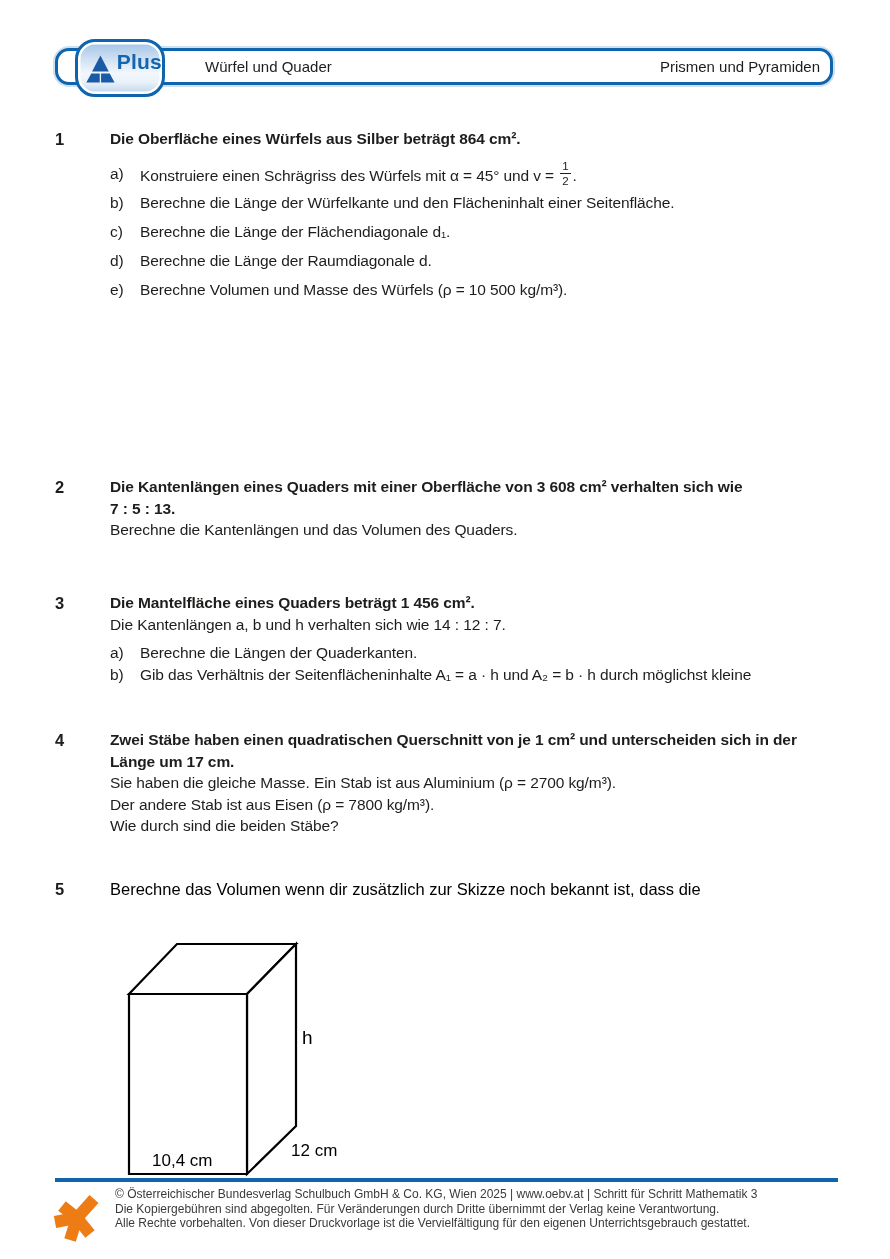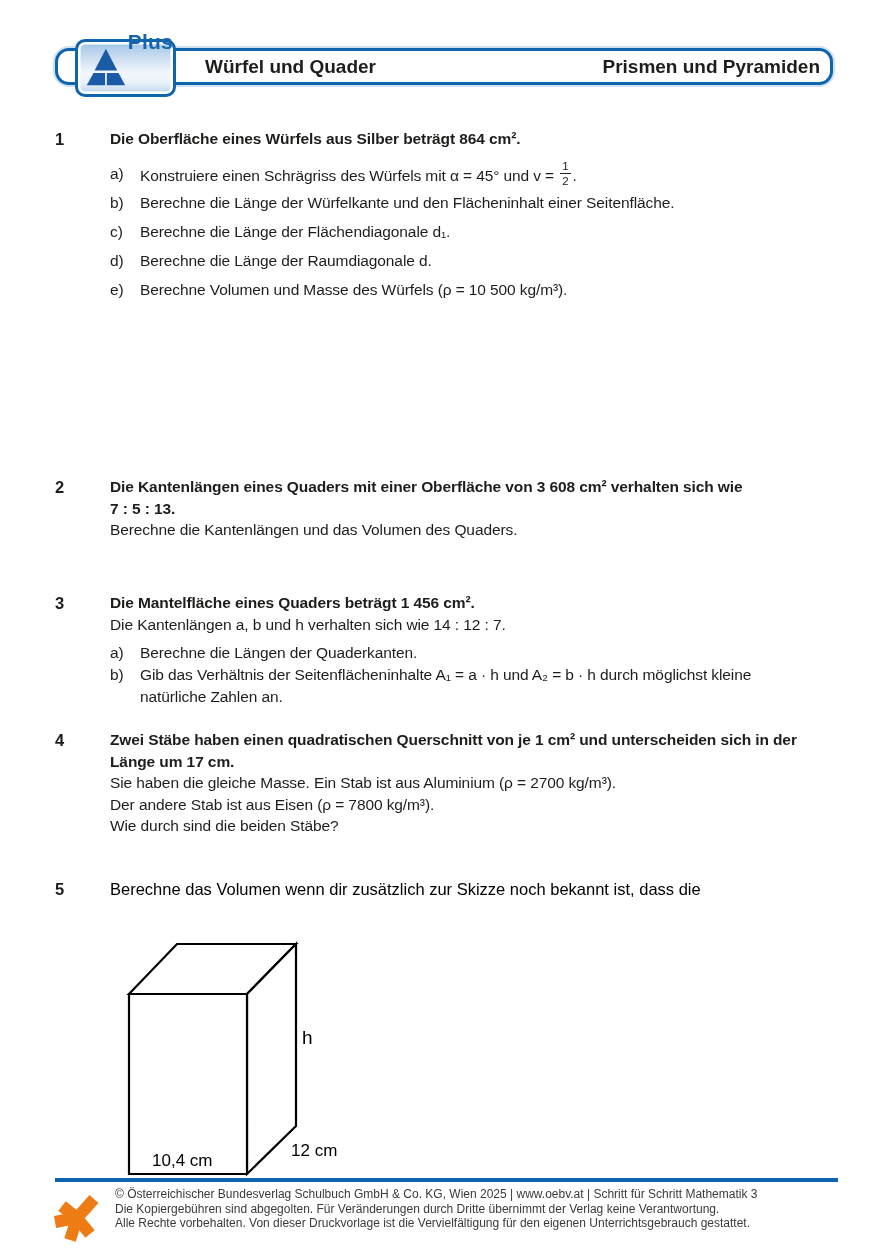--- a/index.html
+++ b/index.html
@@ -19,35 +19,35 @@
   .header-bar {
     position:absolute; left:55px; top:48px;
     width:778px; height:37px;
     background:#ffffff;
     border:3px solid #0e64ad;
     border-radius:14px;
     box-shadow:0 0 0 2px #cfe0f0;
   }
   .header-title {
     position:absolute;
-    font-size:19px; font-weight:bold;
+    font-size:15px; font-weight:normal;
     color:#1d1d1b; white-space:nowrap;
     top:57px; line-height:20px;
   }
   .header-title.left  { left:205px; }
   .header-title.right { right:70px; }
 
   .logo-plus {
     position:absolute; left:75px; top:39px;
-    width:101px; height:58px;
+    width:90px; height:58px;
     border:3px solid #0e64ad;
-    border-radius:10px;
+    border-radius:20px;
     background:linear-gradient(180deg,#9fc3e6 0%,#c9dcf0 28%,#f2f7fc 60%,#e9f1f9 78%,#bcd4ec 100%);
     box-shadow:inset 0 0 0 2.5px #ffffff;
-    display:flex; 
+    display:flex; align-items:center;
   }
   .logo-triangle { margin-left:7px; margin-top:2px; }
   .logo-word {
     font-size:21px; font-weight:bold; color:#1565ae;
     margin-left:1px; margin-top:-12px; letter-spacing:0.2px;
   }
 
   
   .task {
     position:absolute; left:55px; width:790px;
@@ -155,21 +155,20 @@
       <span class="line">Die Kantenlängen a, b und h verhalten sich wie 14 : 12 : 7.</span>
       <div class="items items-tight">
         <div class="item">
           <span class="item-label">a)</span>
           <span>Berechne die Längen der Quaderkanten.</span>
         </div>
         <div class="item" style="height:auto">
           <span class="item-label">b)</span>
           <span>
             <span class="line">Gib das Verhältnis der Seitenflächeninhalte A₁ = a · h und A₂ = b · h durch möglichst kleine</span>
-            <span class="line">natürliche Zahlen an.</span>
           </span>
         </div>
       </div>
     </div>
   </section>
 
   <section class="task" style="top:729px">
     <div class="task-num">4</div>
     <div>
       <span class="line bold">Zwei Stäbe haben einen quadratischen Querschnitt von je 1 cm² und unterscheiden sich in der</span>

